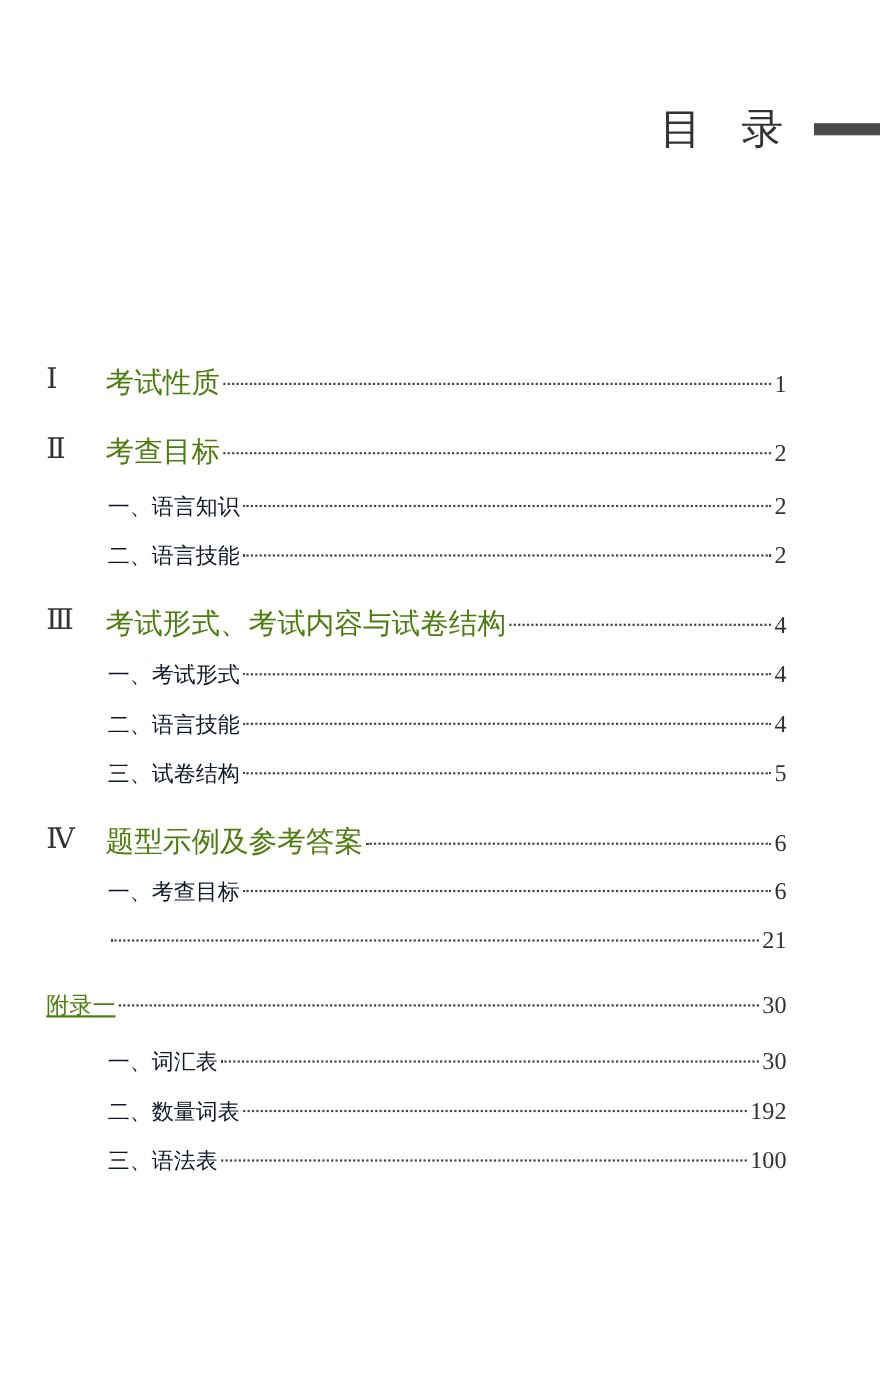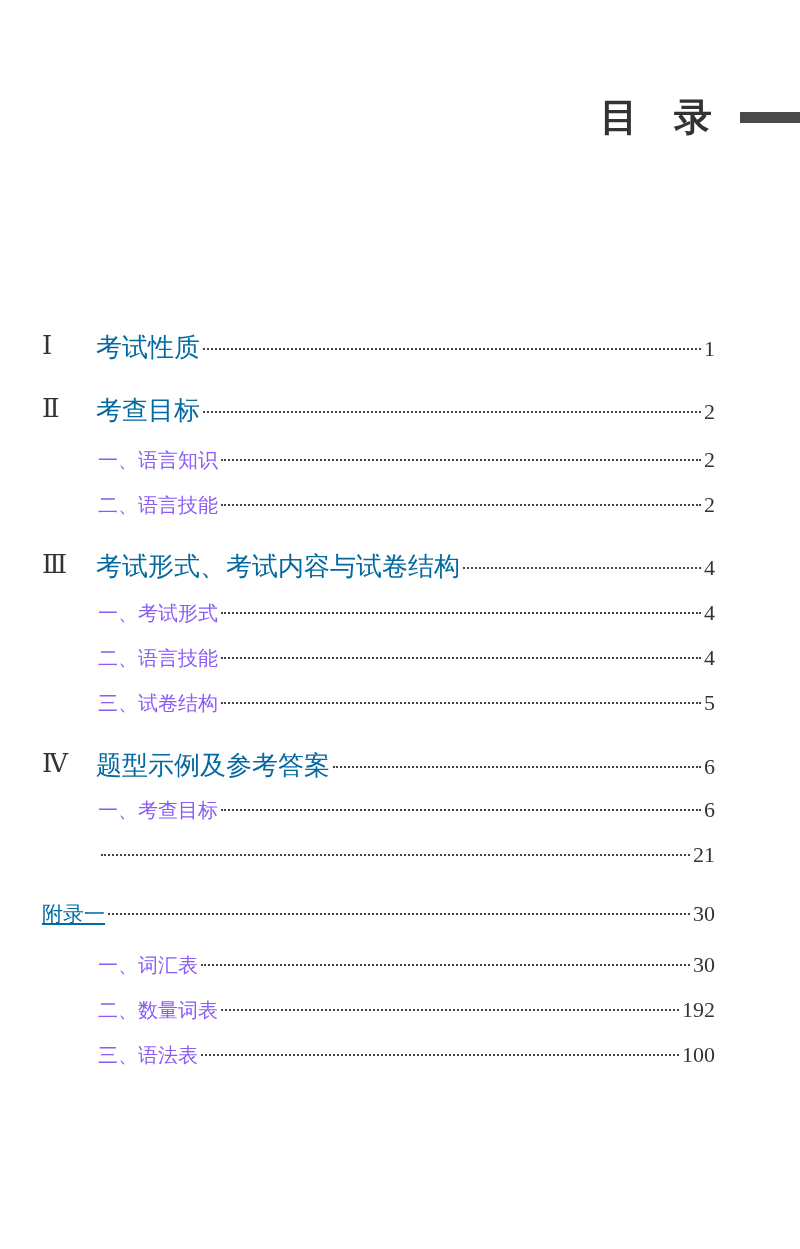--- a/index.html
+++ b/index.html
@@ -10,44 +10,44 @@
     overflow: hidden;
     color: #2a2a2a;
     font-family: "DejaVu Sans", "Liberation Sans", sans-serif;
   }
   .header {
     position: absolute; top: 92px; left: 600px; right: 0; height: 50px;
   }
   .title {
     position: absolute; left: 0; top: 0;
     font-family: "DejaVu Serif", "Liberation Serif", serif;
-    font-weight: bold;
+    font-weight: normal;
     font-size: 38px;
     letter-spacing: 36px;
     color: #333;
     line-height: 50px;
     white-space: nowrap;
   }
   .title-bar {
     position: absolute; left: 140px; right: 0; top: 20px; height: 11px;
     background: #4a4a4a;
   }
   .toc { position: absolute; left: 0; top: 0; width: 800px; }
   .row {
     position: absolute; left: 0; width: 800px;
     display: flex; align-items: baseline;
   }
   .numeral {
     position: absolute; left: 42px;
     font-family: "Liberation Serif", "DejaVu Serif", serif;
     font-size: 26px; color: #333;
   }
-  .label { white-space: nowrap; color: #0369a1; }
+  .label { white-space: nowrap; color: #4d7c0f; }
   .lvl1 .label { font-size: 26px; }
-  .lvl2 .label { font-size: 20px; color: #8b5cf6; }
+  .lvl2 .label { font-size: 20px; color: #0f172a; }
   .appendix .label { font-size: 21px; font-family: "DejaVu Serif", "Liberation Serif", serif; text-decoration: underline; }
   .leader {
     flex: 1;
     border-bottom: 2px dotted #444;
     margin: 0 3px 0 3px;
     height: 0;
     position: relative; top: -6px;
   }
   .page {
     font-family: "Liberation Serif", "DejaVu Serif", serif;

